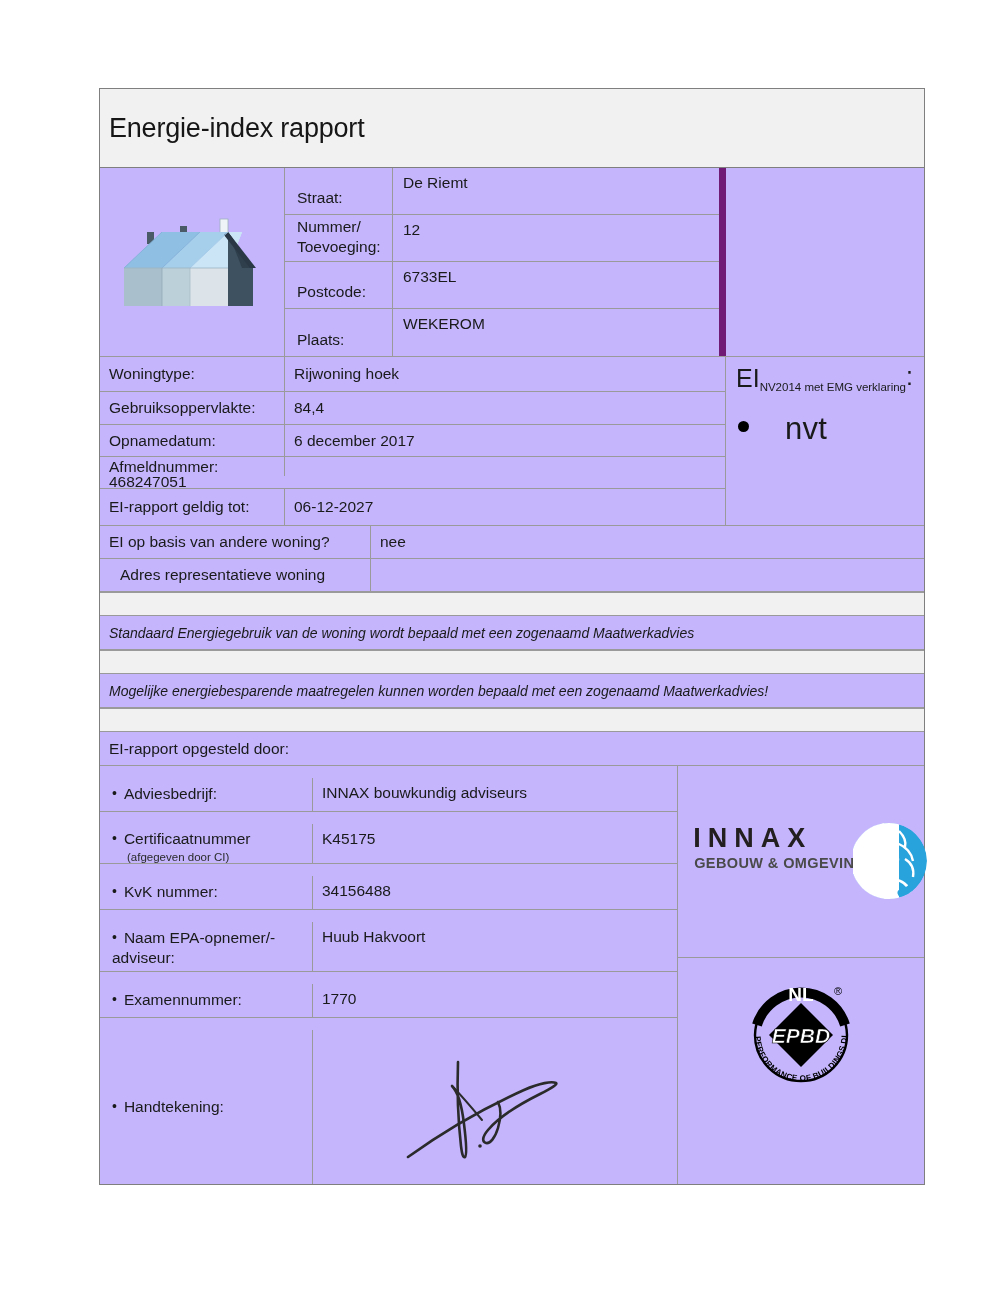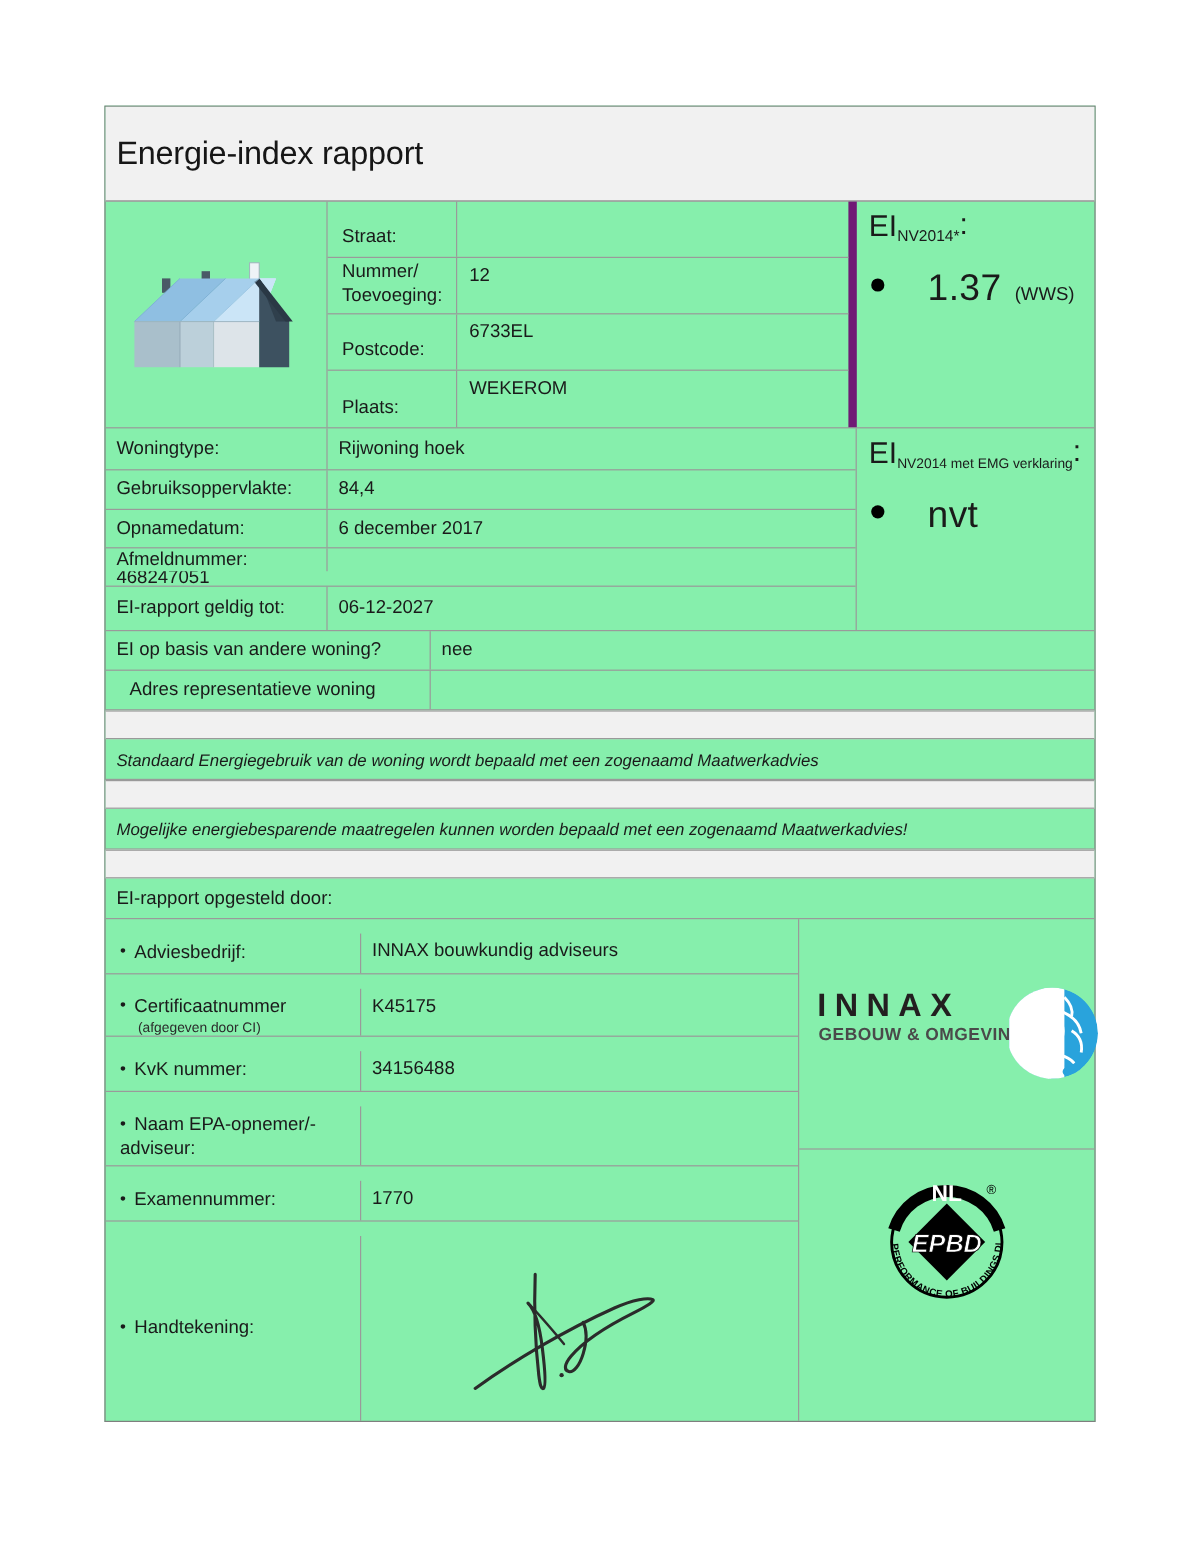--- a/index.html
+++ b/index.html
@@ -12,26 +12,26 @@
     height: 1294px;
     position: relative;
     font-family: "Liberation Sans", sans-serif;
     color: #1a1a1a;
     overflow: hidden;
   }
 
   
   .report {
     position: absolute;
-    left: 87px;
+    left: 99px;
     top: 88px;
     width: 826px;
     box-sizing: border-box;
     border: 1px solid #7f7f7f;
-    background: #86efac;
+    background: #c4b5fd;
   }
 
   
   .title-band {
     background: #f1f1f1;
     border-bottom: 1px solid #7f7f7f;
     height: 79px;
     display: flex;
     align-items: center;
     padding-left: 9px;
@@ -356,45 +356,36 @@
           <line x1="84" y1="26" x2="46" y2="62" stroke="#7fb0d6" stroke-width="0.8"></line>
           <line x1="112" y1="26" x2="74" y2="62" stroke="#9cc6e4" stroke-width="0.8"></line>
           <line x1="8" y1="62" x2="112" y2="62" stroke="#9cb4c1" stroke-width="0.8"></line>
         </svg>
       </span>
     </div>
 
     <div class="addr-col">
       <div class="addr-row h-tall">
         <div class="addr-label">Straat:</div>
+        <div class="addr-value">De Riemt</div>
       </div>
       <div class="addr-row h-two">
         <div class="addr-label" style="align-items:center;">Nummer/ Toevoeging:</div>
         <div class="addr-value">12</div>
       </div>
       <div class="addr-row h-tall">
         <div class="addr-label">Postcode:</div>
         <div class="addr-value">6733EL</div>
       </div>
       <div class="addr-row h-tall">
         <div class="addr-label">Plaats:</div>
         <div class="addr-value">WEKEROM</div>
       </div>
     </div>
 
-    <div class="ei-col">
-      <div class="ei-panel">
-        <div class="ei-head"><span>EI</span><span class="sub">NV2014*</span><span class="colon">:</span></div>
-        <div class="ei-value-row">
-          <span class="ei-bullet"></span>
-          <span class="ei-value">1.37</span>
-          <span class="ei-unit">(WWS)</span>
-        </div>
-      </div>
-    </div>
   </div>
 
   <div class="mid-wrap">
     <div class="mid-left">
       <div class="row" style="height:35px;text-align:right;">
         <div class="cell vline lv-label">Woningtype:</div>
         <div class="cell lv-value">Rijwoning hoek</div>
       </div>
       <div class="row" style="height:33px;">
         <div class="cell vline lv-label">Gebruiksoppervlakte:</div>
@@ -468,20 +459,21 @@
         <div class="bot-label">
           <span class="bullet-txt">KvK nummer:</span>
         </div>
         <div class="bot-value">34156488</div>
       </div>
 
       <div class="bot-row" style="height:50px;">
         <div class="bot-label" style="align-items:flex-start;padding-top:6px;">
           <span class="bullet-txt">Naam EPA-opnemer/- adviseur:</span>
         </div>
+        <div class="bot-value">Huub Hakvoort</div>
       </div>
 
       <div class="bot-row" style="height:34px;">
         <div class="bot-label">
           <span class="bullet-txt">Examennummer:</span>
         </div>
         <div class="bot-value">1770</div>
       </div>
 
       <div class="bot-row" style="height:154px;border-bottom:none;">

